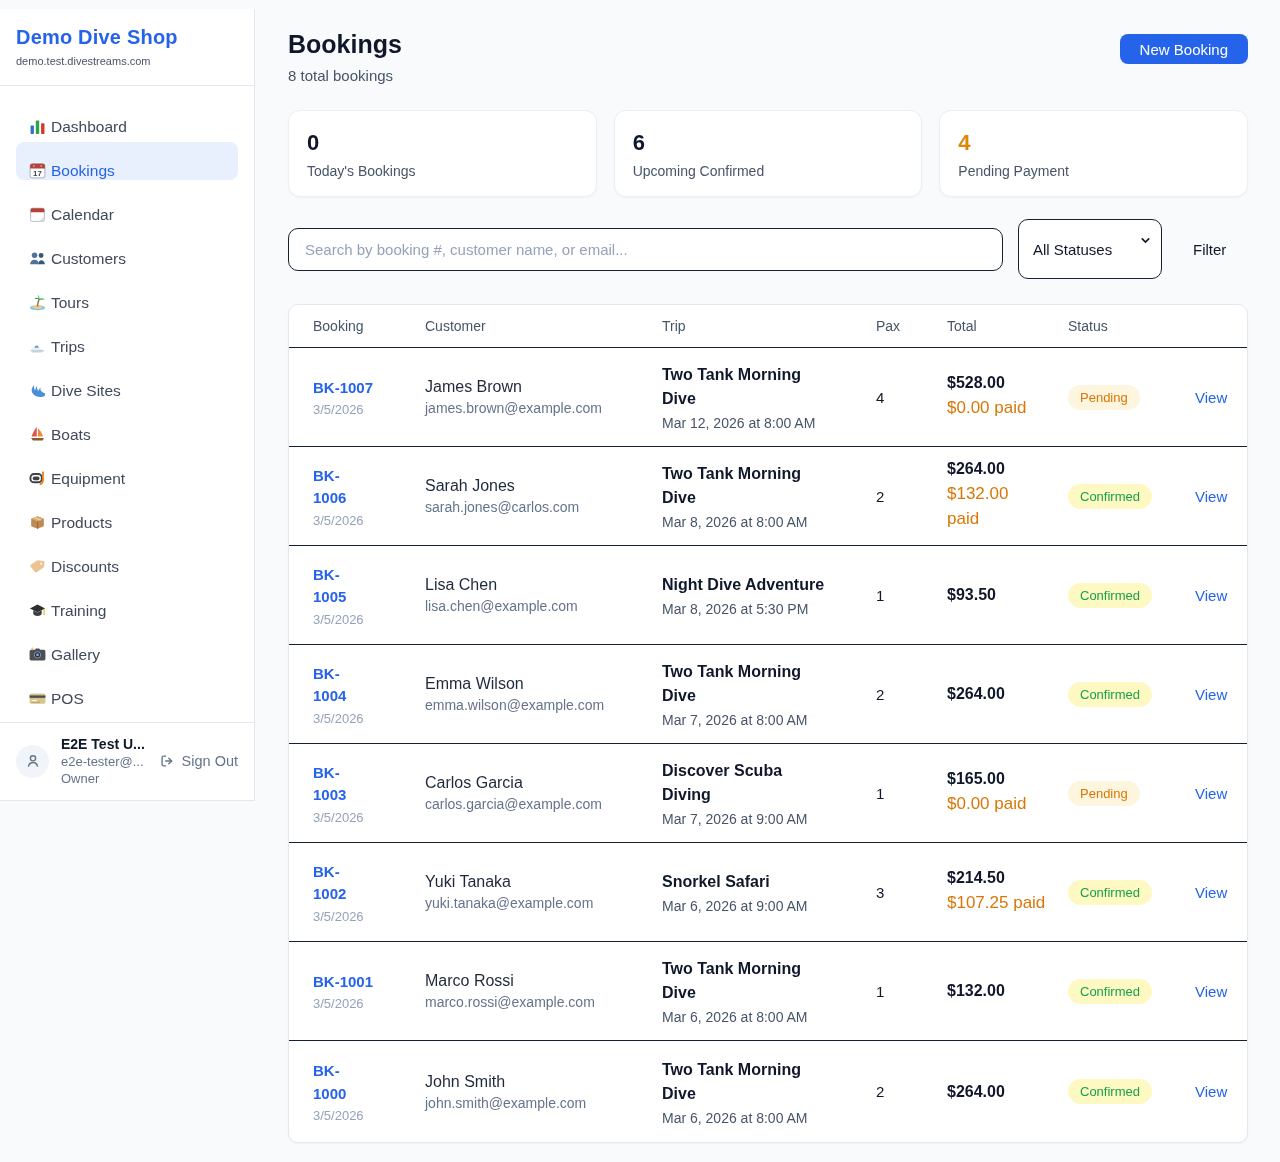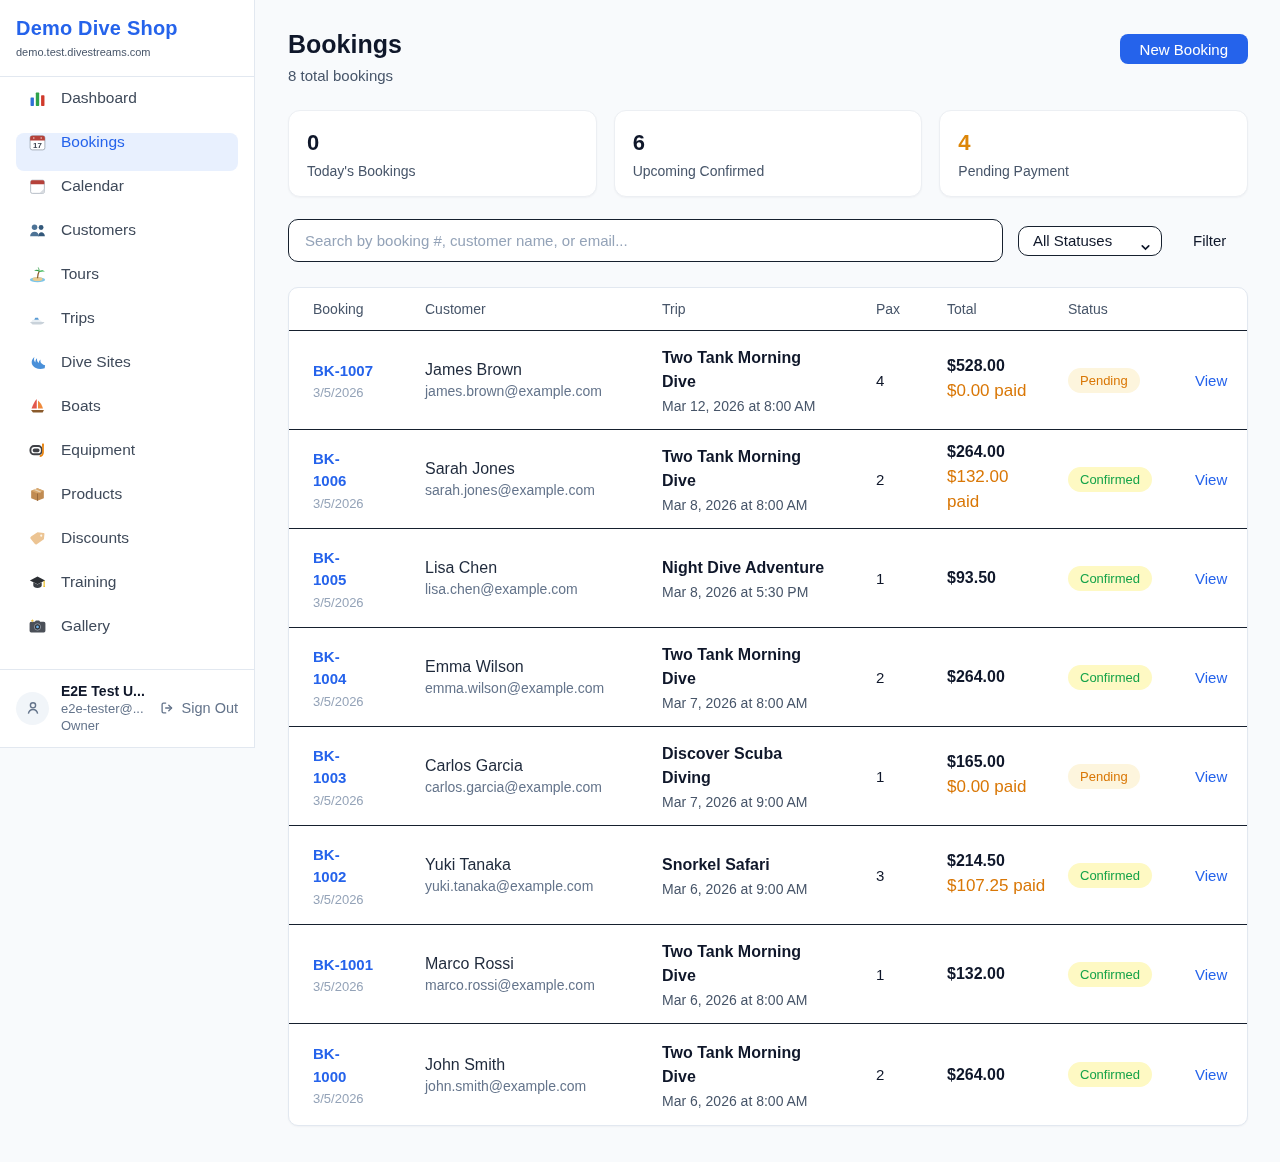--- a/index.html
+++ b/index.html
@@ -3,29 +3,29 @@
 <meta charset="utf-8">
 <style>
   * { margin:0; padding:0; box-sizing:border-box; }
   html,body { width:1280px; height:1162px; }
   body {
     font-family:"Liberation Sans","DejaVu Sans",sans-serif;
     background:#f8fafc; color:#0f172a; overflow:hidden; position:relative;
   }
   
   .sidebar {
-    position:absolute; left:0; top:0; width:255px; background:#fff;
+    position:absolute; left:0; top:9px; width:255px; background:#fff;
     border-right:1px solid #e2e8f0; border-bottom:1px solid #e2e8f0;
   }
   .brand { padding:17px 16px 18px; border-bottom:1px solid #e2e8f0; }
   .brand-title { font-size:20px; font-weight:700; color:#2563eb; letter-spacing:.2px; }
   .brand-sub { font-size:11px; color:#475569; margin-top:6px; }
   .nav { padding:12px 16px 8px; }
   .nav-item {
-    display:flex; align-items:flex-start; gap:14px; height:38px; padding:0 12px;
+    display:flex; align-items:flex-end; gap:4px; height:38px; padding:0 12px;
     margin-bottom:6px; border-radius:8px; font-size:15.5px; color:#3f4a5a; cursor:pointer;
   }
   .nav-item.active { background:#e8f0fe; color:#2563eb; font-weight:500; }
   .nav-icon { width:19px; height:19px; flex:0 0 19px; display:flex; }
   .nav-icon svg { width:19px; height:19px; }
   .side-footer {
     border-top:1px solid #e2e8f0; padding:13px 16px 14px;
     display:flex; align-items:center; gap:12px;
   }
   .avatar {
@@ -58,21 +58,21 @@
   .stat-value.orange { color:#dd8608; }
   .stat-label { font-size:14px; color:#475569; margin-top:7px; }
   .filter-row { display:flex; align-items:center; margin-top:22px; }
   .search-input {
     width:715px; height:43px; border:1px solid #16202e; border-radius:10px;
     padding:0 16px; font-family:inherit; font-size:15px; color:#0f172a; background:#fff; outline:none;
   }
   .search-input::placeholder { color:#94a3b8; }
   .select-wrap { position:relative; margin-left:15px; }
   .status-select {
-    appearance:none; -webkit-appearance:none; width:144px; height:30px;
+    appearance:none; -webkit-appearance:none; width:144px; height:60px;
     border:1px solid #16202e; border-radius:10px; background:#fff;
     font-family:inherit; font-size:15px; color:#0f172a; padding:0 30px 0 14px; cursor:pointer; outline:none;
   }
   .select-chevron { position:absolute; right:10px; top:15px; width:13px; height:13px; pointer-events:none; }
   .filter-btn { margin-left:31px; font-size:15px; color:#0f172a; background:none; border:none; font-family:inherit; cursor:pointer; }
   
   .table-card {
     margin-top:25px; background:#fff; border:1px solid #e2e8f0; border-radius:10px;
     overflow:hidden; box-shadow:0 1px 2px rgba(15,23,42,.04);
   }
@@ -243,20 +243,31 @@
         <span class="nav-icon">
           <svg viewBox="0 0 18 18">
             <path d="M6.5 4.6l.9-1.3h3.2l.9 1.3H15A1.5 1.5 0 0 1 16.5 6.1v7A1.5 1.5 0 0 1 15 14.6H3A1.5 1.5 0 0 1 1.5 13.1v-7A1.5 1.5 0 0 1 3 4.6z" fill="#4b5058"></path>
             <circle cx="9" cy="9.4" r="3" fill="#2b2e33" stroke="#9aa1ab" stroke-width=".8"></circle>
             <circle cx="9" cy="9.4" r="1.3" fill="#6fb3e8"></circle>
             <path d="M4.1 1.9l.5 1.2 1.2.5-1.2.5-.5 1.2-.5-1.2-1.2-.5 1.2-.5z" fill="#f2c437"></path>
           </svg>
         </span>
         <span>Gallery</span>
       </div>
+      <div class="nav-item">
+        <span class="nav-icon">
+          <svg viewBox="0 0 18 18">
+            <rect x="1.5" y="4.2" width="15" height="9.8" rx="1.6" fill="#d9c48a"></rect>
+            <rect x="1.5" y="6.1" width="15" height="2.3" fill="#4b4f58"></rect>
+            <rect x="3.4" y="10.4" width="5" height="1.2" fill="#fdfdf4"></rect>
+            <rect x="3.4" y="12.1" width="8" height=".9" fill="#b2a06a"></rect>
+          </svg>
+        </span>
+        <span>POS</span>
+      </div>
     </div>
   <div class="side-footer">
     <div class="avatar">
       <svg viewBox="0 0 18 18" fill="none" stroke="#64748b" stroke-width="1.4">
           <circle cx="9" cy="6.3" r="2.6"></circle>
           <path d="M4.4 14.6c.5-2.7 2.2-4.1 4.6-4.1s4.1 1.4 4.6 4.1"></path>
         </svg>
     </div>
     <div class="user-info">
       <div class="user-name">E2E Test U...</div>
@@ -350,21 +361,21 @@
         <div class="t-row">
           <div>
             <div class="bk-num">
               <div>BK-</div>
               <div>1006</div>
             </div>
             <div class="bk-date">3/5/2026</div>
           </div>
           <div>
             <div class="cust-name">Sarah Jones</div>
-            <div class="cust-email">sarah.jones@example.com</div>
+            <div class="cust-email">sarah.jones@carlos.com</div>
           </div>
           <div>
             <div class="trip-name">Two Tank Morning Dive</div>
             <div class="trip-date">Mar 8, 2026 at 8:00 AM</div>
           </div>
           <div class="pax">2</div>
           <div>
             <div class="total-amt">$264.00</div>
             <div class="total-paid">
               <div>$132.00</div>

